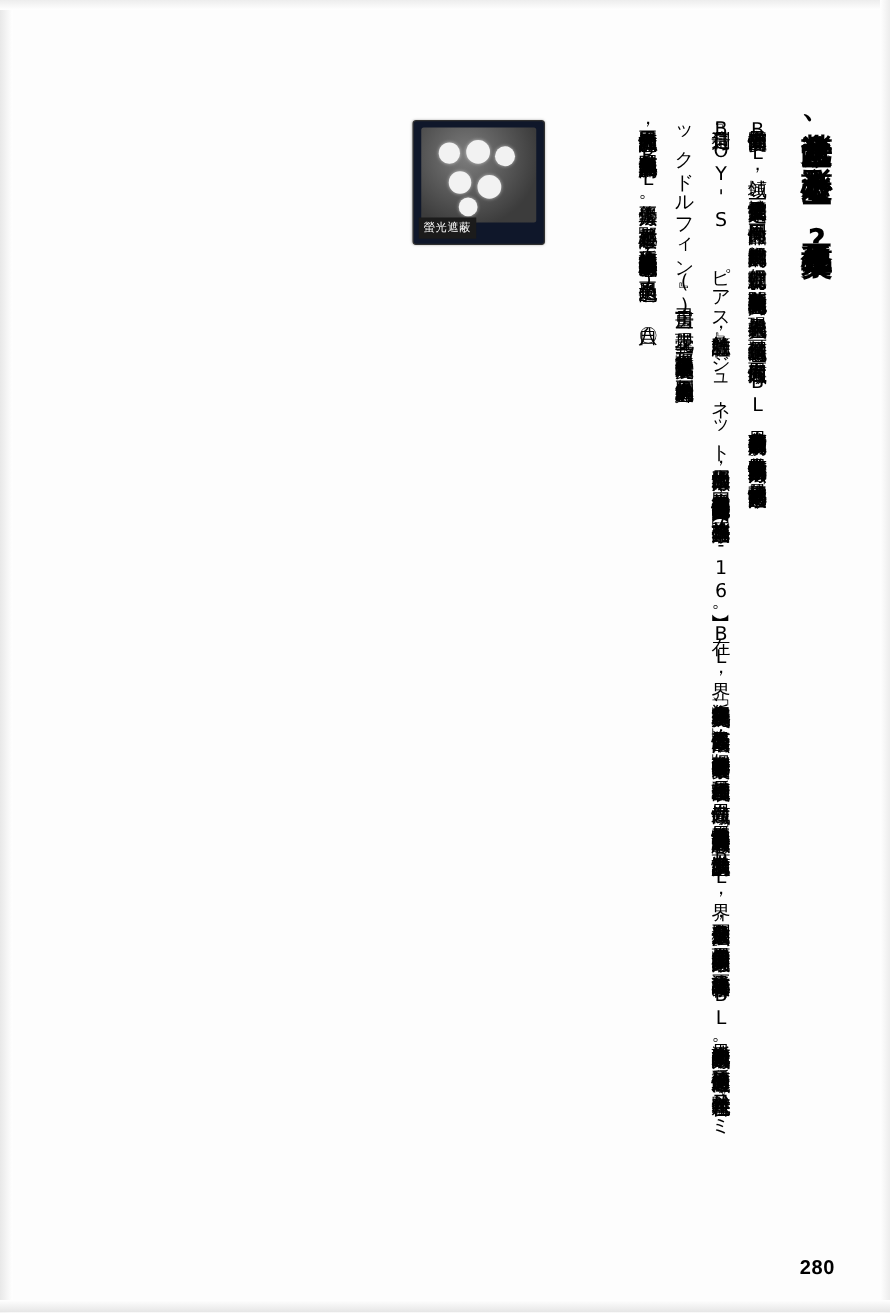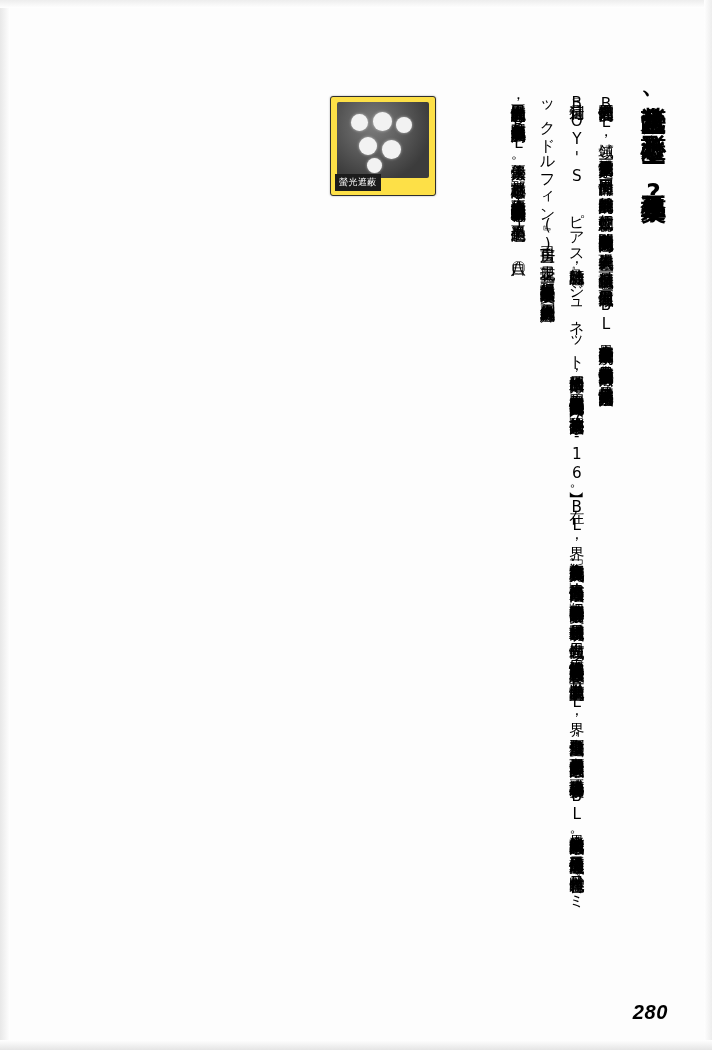--- a/index.html
+++ b/index.html
@@ -83,21 +83,21 @@
     text-align: justify;
   }
 
   
   #figure {
     position: absolute;
     left: 330px;
     top: 96px;
     width: 104px;
     height: 98px;
-    background: #fde047;
+    background: #0f172a;
     border: 1px solid #2f2f2f;
     border-radius: 3px;
     box-shadow: 0 0 2px rgba(0,0,0,0.35);
     overflow: hidden;
   }
   #figure-inner {
     position: absolute;
     left: 6px; top: 5px;
     width: 92px; height: 76px;
     background: radial-gradient(circle at 40% 30%, #7d7d7d, #3c3c3c 75%);
@@ -124,25 +124,24 @@
     font-size: 9px;
     padding: 2px 4px;
     letter-spacing: 0.05em;
     font-family: "DejaVu Sans", "Liberation Sans", sans-serif;
   }
 
   #page-number {
     position: absolute;
     right: 44px;
     bottom: 26px;
-    font-size: 20px;
+    font-size: 16px;
     font-weight: bold;
     font-family: "Liberation Sans", sans-serif;
     letter-spacing: 0.03em;
-    font-style: italic;
   }
 </style>
 </head>
 <body>
 
 <div id="page">
 
   <div id="scan-edge-left"></div>
   <div id="scan-edge-top"></div>
   <div id="scan-edge-right"></div>

